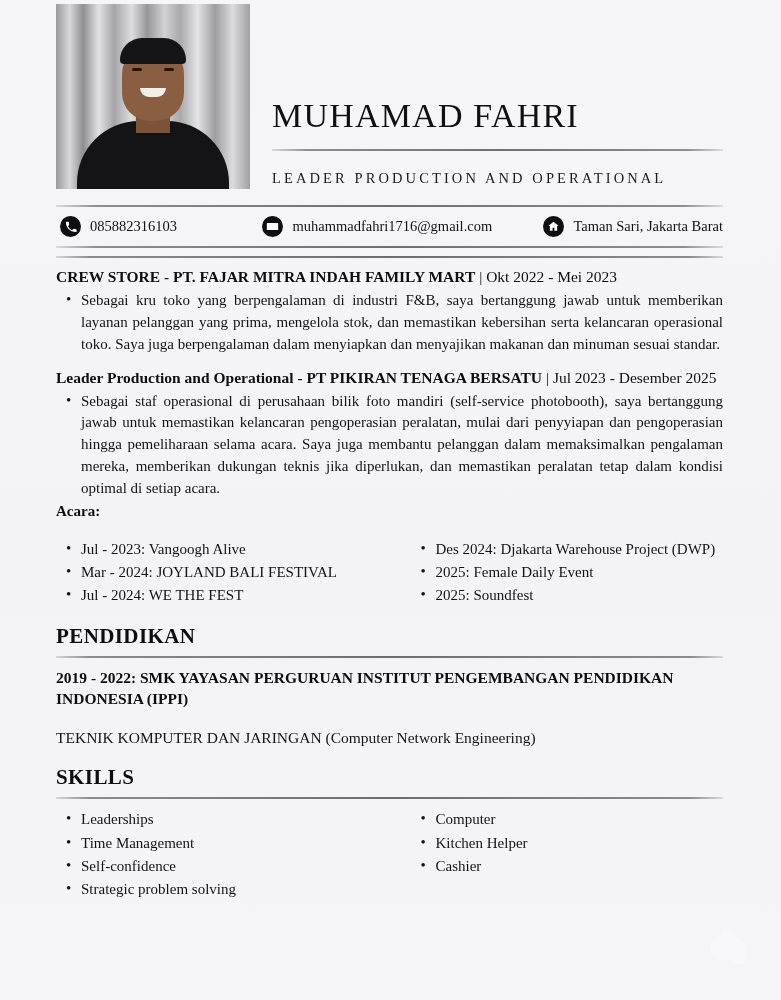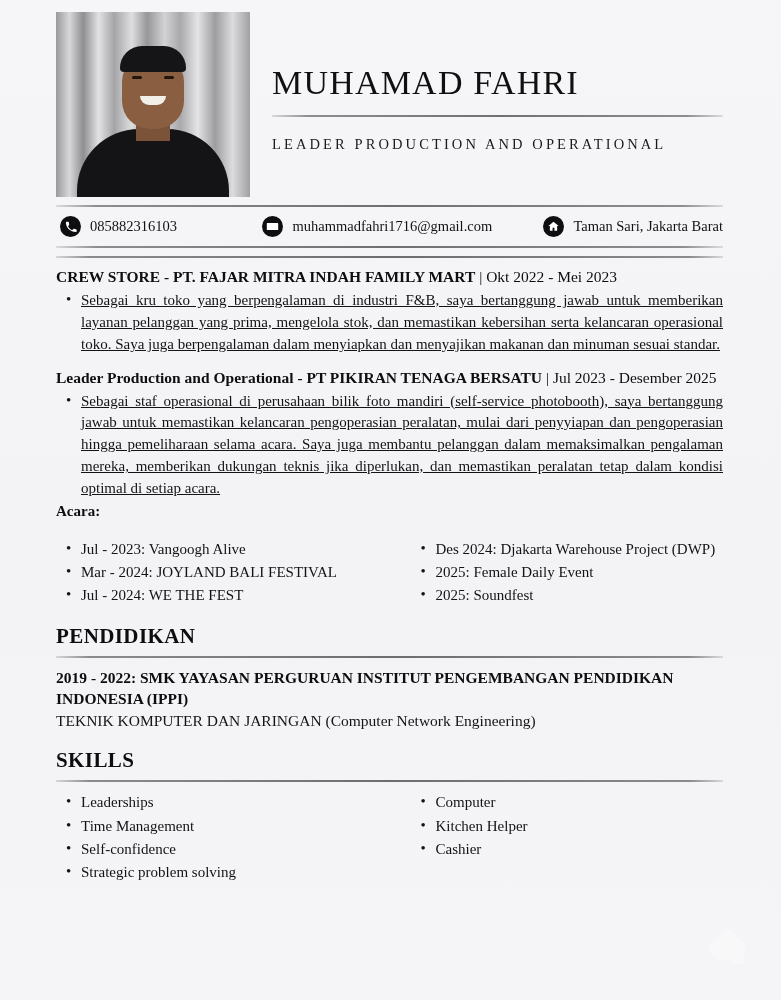--- a/index.html
+++ b/index.html
@@ -18,21 +18,21 @@
   .page {
     position: relative;
     width: 781px; height: 1000px;
     padding: 0;
     background: linear-gradient(180deg,#f6f6f8 0%, #f3f3f5 55%, #f5f5f7 100%);
   }
 
   
   .header {
     display: flex;
-    align-items: center;
+    align-items: flex-end;
     padding: 20px 58px 16px 56px;
     height: 205px;
   }
   .photo {
     width: 194px; height: 185px;
     flex: 0 0 194px;
     position: relative;
     overflow: hidden;
     background: #b9b9bb;
   }
@@ -175,21 +175,21 @@
 
   .job-title {
     font-size: 15.5px;
     font-weight: bold;
     color: #0e0e10;
     margin-bottom: 2px;
     line-height: 1.35;
   }
   .job-title .meta { font-weight: normal; }
 
-  ul.bullets { margin: 0 0 0 0; padding: 0 0 0 25px; list-style: none; text-decoration: underline; }
+  ul.bullets { margin: 0 0 0 0; padding: 0 0 0 25px; list-style: none; }
   ul.bullets > li {
     position: relative;
     font-size: 15px;
     line-height: 1.46;
     text-align: justify;
     color: #131315;
     padding-left: 0;
     margin-bottom: 2px;
   }
   ul.bullets > li::before {
@@ -231,21 +231,21 @@
   .edu-head {
     font-size: 15.5px;
     font-weight: bold;
     line-height: 1.38;
     color: #0d0d0f;
   }
   .edu-sub {
     font-size: 15.5px;
     line-height: 1.42;
     color: #141416;
-    margin-top: 1px;
+    margin-top: 18px;
   }
 
   .watermark {
     position: absolute;
     right: 24px; bottom: 22px;
     width: 58px; height: 58px;
     opacity: 0.55;
     pointer-events: none;
   }
 </style>

